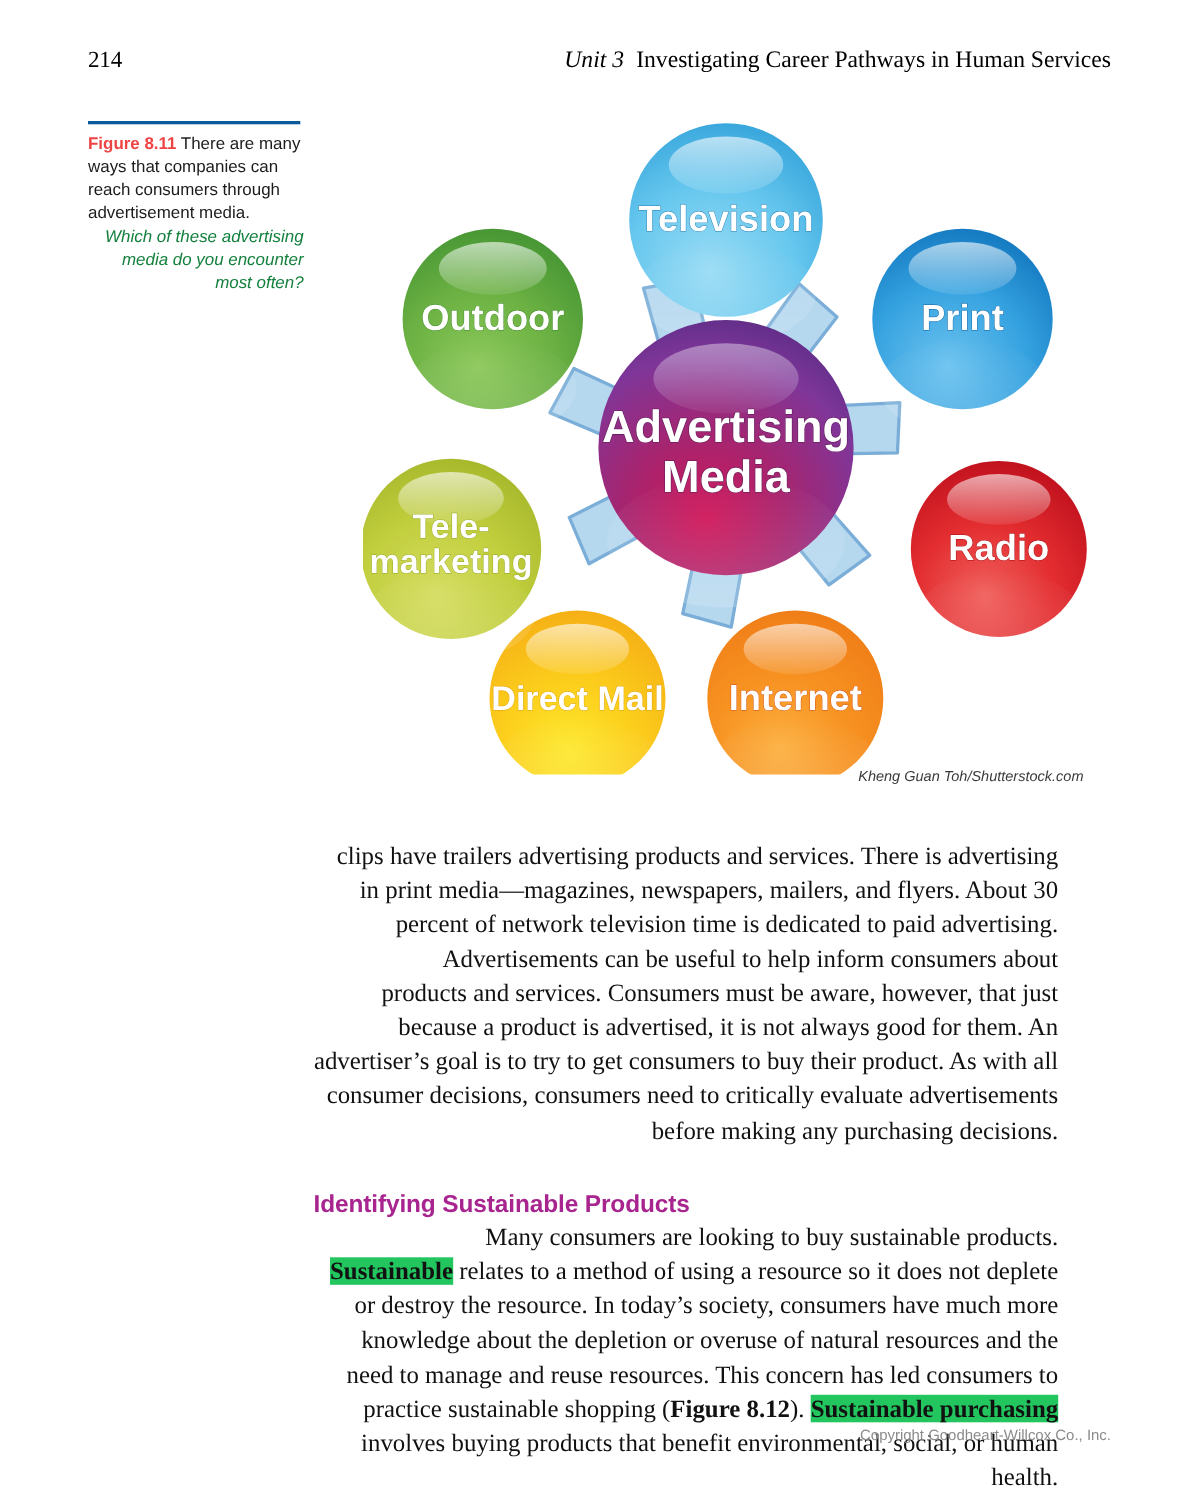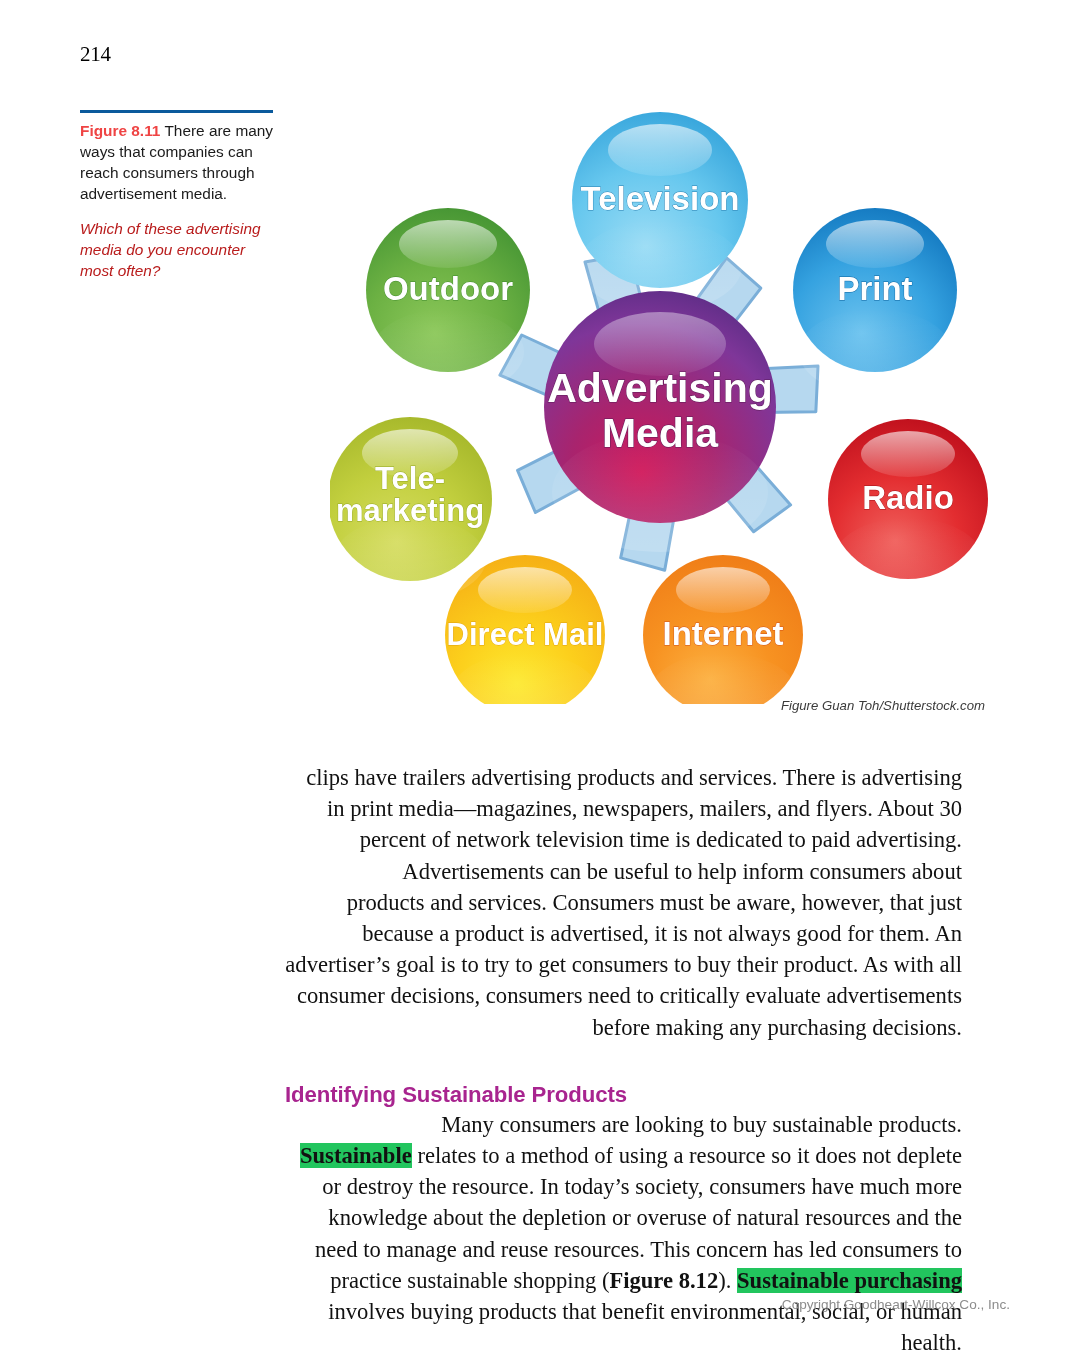--- a/index.html
+++ b/index.html
@@ -68,23 +68,24 @@
     font-size: 15.4px;
     line-height: 21.3px;
     color: #1b1b1b;
   }
   .caption-text .fig-label {
     font-weight: bold;
     color: #ef4444;
   }
   .caption-q {
     display: block;
-    margin-top: 13px;
+    margin-top: 0px;
     font-style: italic;
-    color: #b91c1c;
+    color: #15803d;
+    text-align: right;
   }
 
   
   .figure-art {
     position: absolute;
     left: 330px;
     top: 104px;
     width: 660px;
     height: 600px;
   }
@@ -150,20 +151,23 @@
     font-family: Liberation Sans, sans-serif;
     font-size: 13.6px;
     color: #8c8c8c;
   }
 </style>
 </head>
 <body>
 
 <div class="running-head">
   <span class="folio">214</span>
+  <span class="head-title">
+    <span class="unit">Unit 3</span><span class="sep"></span><span>Investigating Career Pathways in Human Services</span>
+  </span>
 </div>
 
 <div class="caption-block">
   <div class="caption-rule"></div>
   <div class="caption-text">
     <span class="fig-label">Figure 8.11</span>
     <span>There are many ways that companies can reach consumers through advertisement media.</span>
     <span class="caption-q">Which of these advertising media do you encounter most often?</span>
   </div>
 </div>
@@ -299,21 +303,21 @@
     <g>
       <circle cx="330" cy="303" r="116" fill="url(#gCenter)"></circle>
       <ellipse cx="330" cy="388" rx="108" ry="60" fill="url(#gBand)"></ellipse>
       <ellipse cx="330" cy="240" rx="66" ry="32" fill="url(#gCenterHi)"></ellipse>
       <text x="330" y="298" text-anchor="middle" font-family="Liberation Sans, sans-serif" font-weight="bold" font-size="41" fill="#ffffff" stroke="#5a1b56" stroke-width="1" paint-order="stroke">Advertising</text>
       <text x="330" y="343" text-anchor="middle" font-family="Liberation Sans, sans-serif" font-weight="bold" font-size="41" fill="#ffffff" stroke="#5a1b56" stroke-width="1" paint-order="stroke">Media</text>
     </g>
   </svg>
 </div>
 
-<div class="credit">Figure Guan Toh/Shutterstock.com</div>
+<div class="credit">Kheng Guan Toh/Shutterstock.com</div>
 
 <div class="body-col">
   <p>clips have trailers advertising products and services. There is advertising in print media—magazines, newspapers, mailers, and flyers. About 30 percent of network television time is dedicated to paid advertising.</p>
   <p class="indent">Advertisements can be useful to help inform consumers about products and services. Consumers must be aware, however, that just because a product is advertised, it is not always good for them. An advertiser’s goal is to try to get consumers to buy their product. As with all consumer decisions, consumers need to critically evaluate advertisements before making any purchasing decisions.</p>
   <h2 class="section-head">Identifying Sustainable Products</h2>
   <p class="indent"><span>Many consumers are looking to buy sustainable products. </span><span class="hl">Sustainable</span><span> relates to a method of using a resource so it does not deplete or destroy the resource. In today’s society, consumers have much more knowledge about the depletion or overuse of natural resources and the need to manage and reuse resources. This concern has led consumers to practice sustainable shopping (</span><span class="bold">Figure 8.12</span><span>). </span><span class="hl">Sustainable purchasing</span><span> involves buying products that benefit environmental, social, or human health.</span></p>
 </div>
 
 <div class="footer">Copyright Goodheart-Willcox Co., Inc.</div>
 

